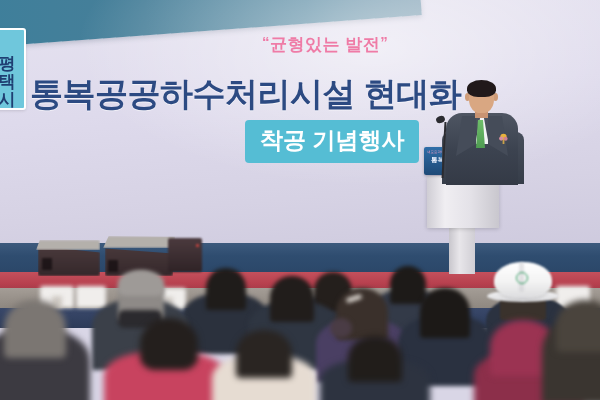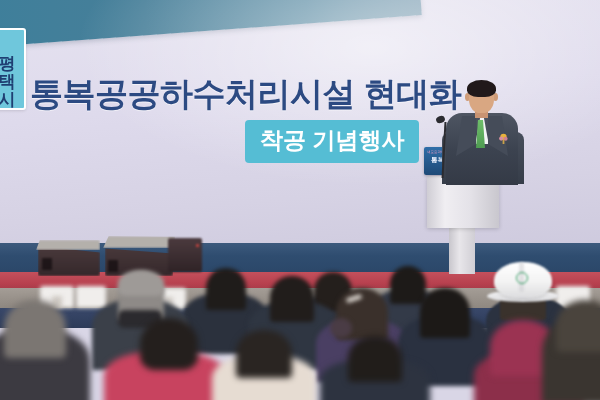--- a/index.html
+++ b/index.html
@@ -259,20 +259,23 @@
   <div class="banner"></div>
   <div class="teal-band2"></div>
   <div class="teal-band"></div>
   <div class="banner-sheen"></div>
 
   <div class="city-tab">
     <span>평택시</span>
   </div>
 
 
+  <div class="quote">
+    <span class="qm">“</span><span>균형있는 발전</span><span class="qm">”</span>
+  </div>
 
   <div class="main-title">통복공공하수처리시설 현대화</div>
 
   <div class="badge">착공 기념행사</div>
 
   <div class="navy-wall"></div>
   <div class="stage-floor"></div>
   <div class="ground"></div>
   <div class="ground-band"></div>
 

